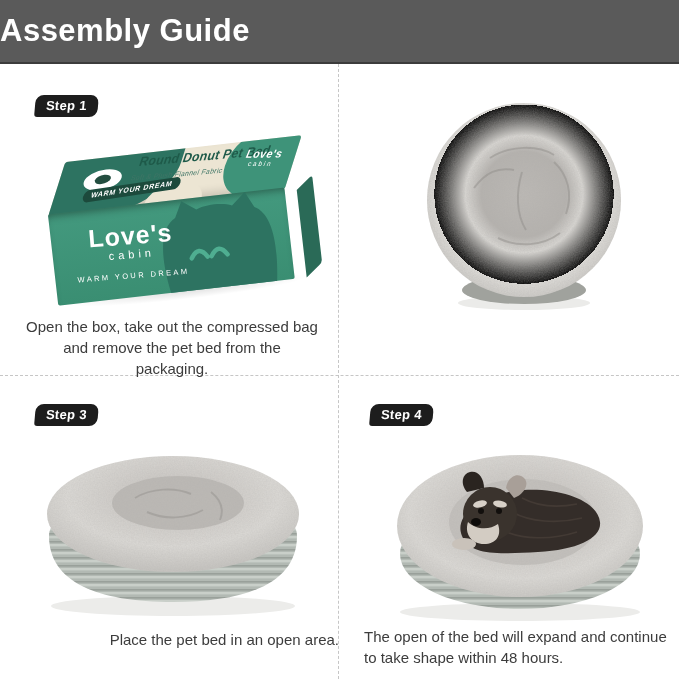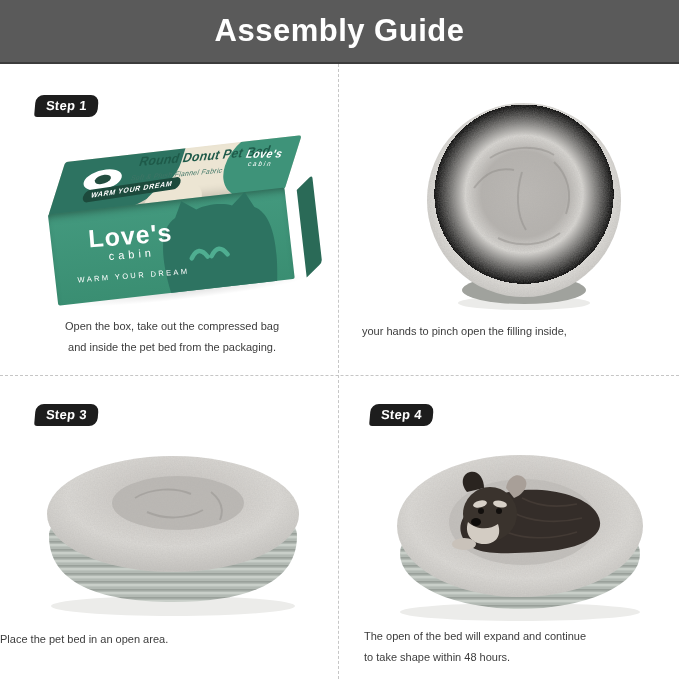--- a/index.html
+++ b/index.html
@@ -4,43 +4,43 @@
 <style>
   html,body{margin:0;padding:0;background:#fff;}
   #stage{
     position:relative;width:679px;height:679px;background:#ffffff;overflow:hidden;
     font-family:"Liberation Sans", sans-serif;color:#3d3d3d;
   }
   
   .banner{
     position:absolute;left:0;top:0;width:679px;height:62px;
     background:#5a5a5a;border-bottom:2px solid #3c3c3c;
-    display:flex;align-items:center;justify-content:center;
+    display:flex;align-items:center;justify-content:flex-start;
   }
   .banner h1{
     margin:0;color:#ffffff;font-size:31px;font-weight:bold;letter-spacing:.5px;
   }
   
   .div-v{position:absolute;left:338px;top:64px;width:0;height:615px;border-left:1px dashed #c6c6c6;}
   .div-h{position:absolute;left:0;top:375px;width:679px;height:0;border-top:1px dashed #c6c6c6;}
   
   .step-badge{
     position:absolute;background:#1d1d1d;color:#fff;font-size:13px;font-weight:bold;
     padding:3px 11px 4px;border-radius:8px 8px 8px 3px;transform:skewX(-5deg);
     letter-spacing:.3px;
   }
   #badge1{left:35px;top:95px;}
   #badge3{left:35px;top:404px;}
   #badge4{left:370px;top:404px;}
   
-  .caption{position:absolute;font-size:11px;line-height:21px;color:#3c3c3c;}
+  .caption{position:absolute;font-size:15px;line-height:21px;color:#3c3c3c;}
   .caption span{display:block;}
   #cap1{left:26px;top:316px;width:292px;text-align:center;}
   #cap2{left:362px;top:321px;width:304px;text-align:left;}
-  #cap3{left:0px;top:629px;width:339px;text-align:left;}
+  #cap3{left:0px;top:629px;width:339px;text-align:right;}
   #cap4{left:364px;top:626px;width:306px;text-align:left;}
   
   .fig{position:absolute;}
   #fig-bed-top{left:402px;top:100px;width:246px;height:210px;}
   #fig-bed-side{left:25px;top:440px;width:296px;height:180px;}
   #fig-bed-dog{left:372px;top:432px;width:296px;height:192px;}
   
   #fig-box{left:35px;top:126px;width:280px;height:182px;}
   .box3d{position:absolute;left:14px;top:16px;width:252px;height:150px;transform:rotate(-6.5deg);}
   .box-floor{position:absolute;left:6px;bottom:-8px;width:246px;height:18px;
@@ -235,24 +235,23 @@
         <circle cx="127" cy="79" r="3" fill="#120f0d"></circle>
         <path d="M96,90 C92,102 100,112 112,112 C124,112 130,104 126,92 C118,98 104,98 96,90 Z" fill="#d3ccc3"></path>
         <ellipse cx="104" cy="90" rx="5" ry="4" fill="#0e0c0a"></ellipse>
         <ellipse cx="92" cy="112" rx="12" ry="6" fill="#c9c2ba"></ellipse>
       </g>
     </svg>
   </div>
 
   <div class="caption" id="cap1">
     <span>Open the box, take out the compressed bag</span>
-    <span>and inside the pet bed from the packaging.</span>
+    <span>and remove the pet bed from the packaging.</span>
   </div>
   <div class="caption" id="cap2">
-    <span>your hands to pinch open the filling inside,</span>
   </div>
   <div class="caption" id="cap3">
     <span>Place the pet bed in an open area.</span>
   </div>
   <div class="caption" id="cap4">
     <span>The open of the bed will expand and continue</span>
     <span>to take shape within 48 hours.</span>
   </div>
 
 </div>

